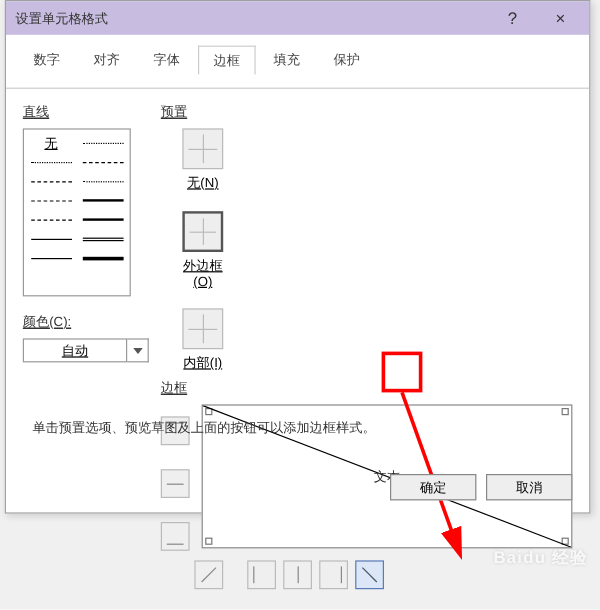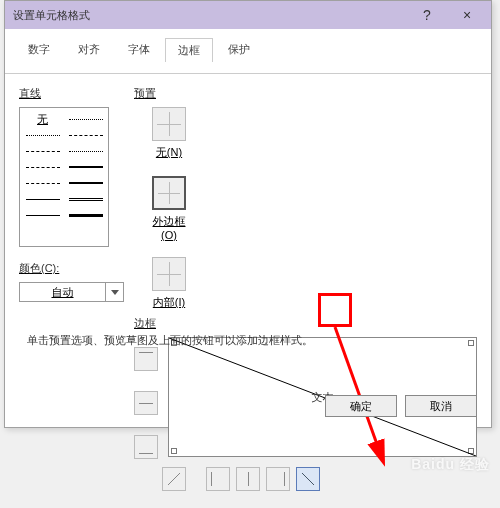--- a/index.html
+++ b/index.html
@@ -34,21 +34,21 @@
   .previewbox { flex: 1; height: 120px; border: 1px solid #888; margin-left: 6px; position: relative; background: #fff; }
   .previewbox .corner { position:absolute; width:6px; height:6px; border:1px solid #777; }
   .c-tl{top:2px;left:2px;border-right:none;border-bottom:none}
   .c-tr{top:2px;right:2px;border-left:none;border-bottom:none}
   .c-bl{bottom:2px;left:2px;border-right:none;border-top:none}
   .c-br{bottom:2px;right:2px;border-left:none;border-top:none}
   .previewbox .diag { position:absolute; left:0; top:0; width:100%; height:100%; }
   .previewbox .txt { position:absolute; left:50%; top:50%; transform:translate(-50%,-50%); font-size:11px; color:#333; }
   .bottom-btns { display:flex; gap:6px; margin: 8px 0 0 28px; }
   .highlight { position:absolute; border:3px solid #f00; }
-  .hint { position:absolute; left:22px; top:332px; color:#333; }
+  .hint { position:absolute; left:22px; top:348px; color:#333; }
   .footer { position:absolute; right:14px; bottom:10px; display:flex; gap:8px;margin-top:40px; }
   .dlgbtn { width:72px; height:22px; border:1px solid #888; background:#eee; display:inline-flex; align-items:center; justify-content:center; }
   .arrow { position:absolute; pointer-events:none; }
   .watermark { position:absolute; right:10px; bottom:34px; color:#fff; opacity:.55; font-size:14px; font-weight:bold; text-shadow:0 0 3px rgba(0,0,0,.3); letter-spacing:1px;}
   .sb-line { position:absolute; background:#888; }
 </style>
 </head>
 <body>
 
 <div class="dialog">
@@ -56,20 +56,21 @@
     <span class="title">设置单元格格式</span>
     <span class="btn">?</span>
     <span class="btn">×</span>
   </div>
 
   <div class="tabs">
     <div class="tab">数字</div>
     <div class="tab">对齐</div>
     <div class="tab">字体</div>
     <div class="tab active">边框</div>
+    <div class="tab">填充</div>
     <div class="tab">保护</div>
   </div>
 
   <div class="body">
     <div class="col-left">
       <div class="sect-label">直线</div>
       <div class="stylebox">
         <div class="swcell">无</div>
         <div class="swcell">
             <div class="swline" style="border-top-style:dotted"></div>

